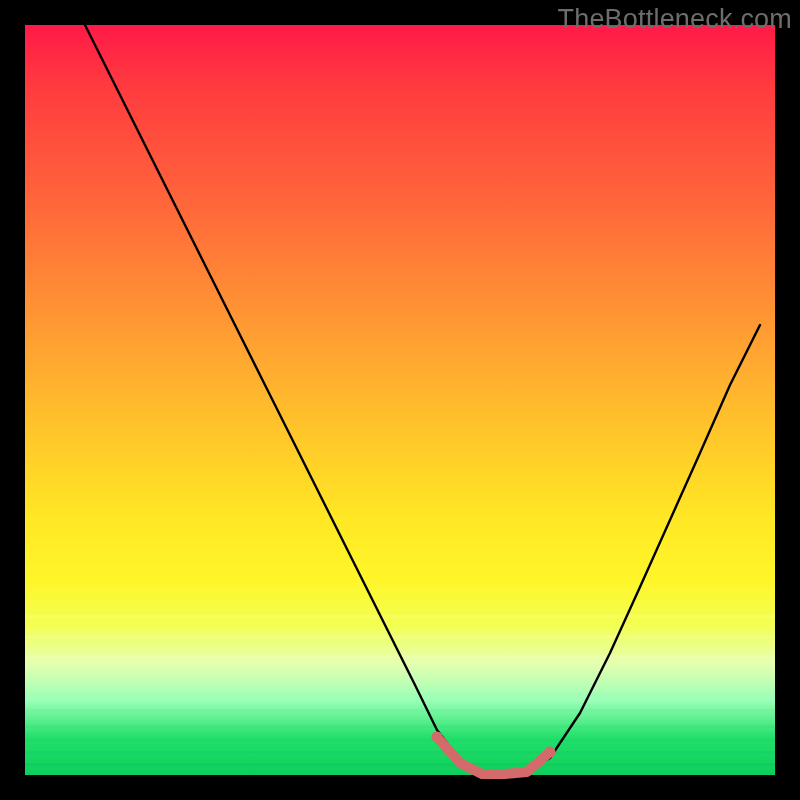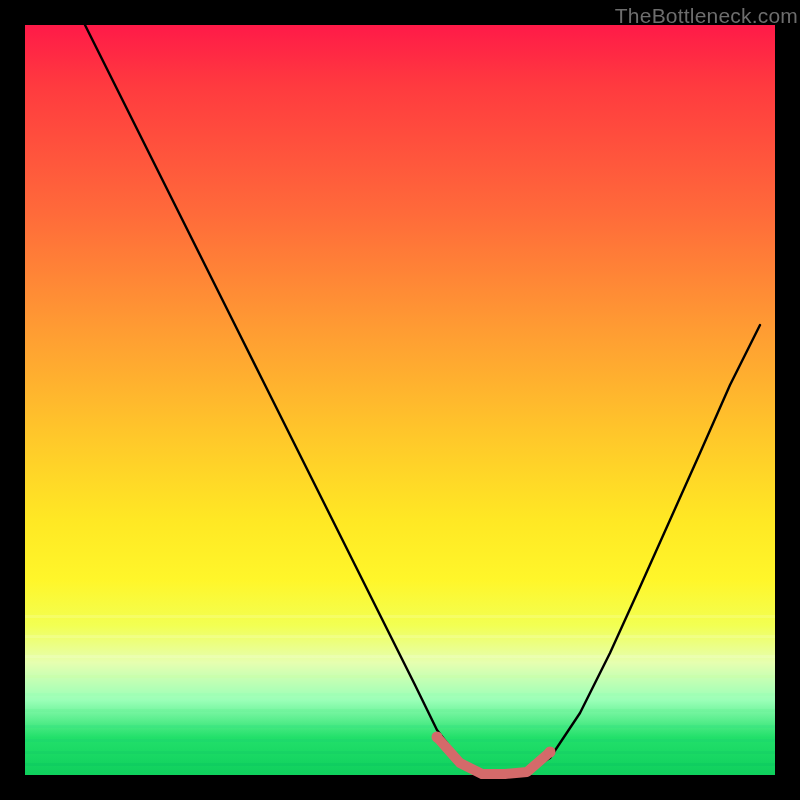--- a/index.html
+++ b/index.html
@@ -50,24 +50,24 @@
   }
   .stripe {
     position: absolute;
     left: 0;
     width: 100%;
     height: 3px;
     opacity: 0.15;
   }
   .watermark {
     position: absolute;
-    right: 2px;
+    right: 8px;
     top: 4px;
     color: #6d6d6d;
-    font-size: 21px;
+    font-size: 27px;
     font-weight: 400;
     letter-spacing: 0.2px;
   }
   svg.curve {
     position: absolute;
     left: 25px;
     top: 25px;
     width: 750px;
     height: 750px;
     overflow: visible;

